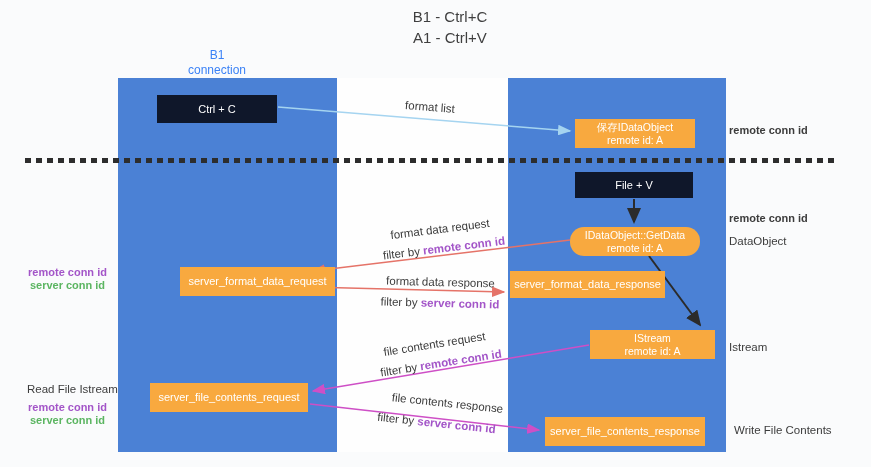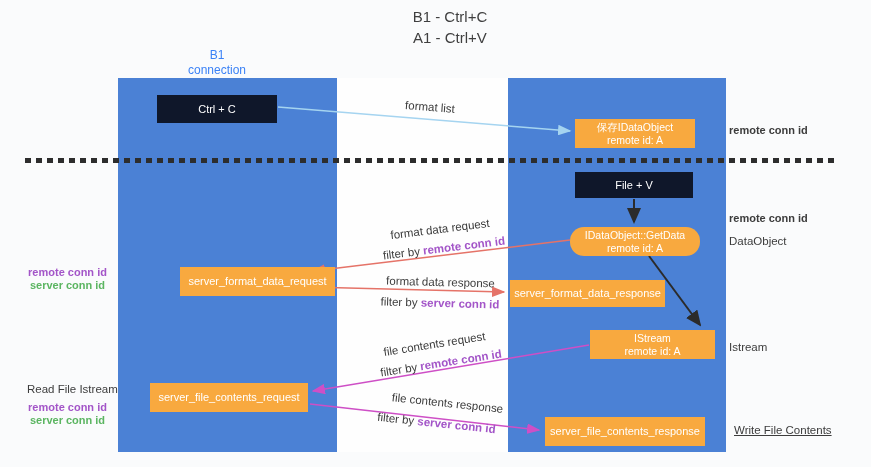--- a/index.html
+++ b/index.html
@@ -91,21 +91,21 @@
 
   <div class="abs node orange" style="left:570px;top:227px;width:130px;height:29px;font-size:10.5px;border-radius:14px;">
     <div>IDataObject::GetData</div>
     <div>remote id: A</div>
   </div>
 
   <div class="abs node orange" style="left:152px;top:267px;width:155px;height:29px;margin-left:28px;">
     <div>server_format_data_request</div>
   </div>
 
-  <div class="abs node orange" style="left:510px;top:280px;width:155px;height:27px;">
+  <div class="abs node orange" style="left:510px;top:271px;width:155px;height:27px;">
     <div>server_format_data_response</div>
   </div>
 
   <div class="abs node orange" style="left:590px;top:330px;width:125px;height:29px;font-size:10.5px;">
     <div>IStream</div>
     <div>remote id: A</div>
   </div>
 
   <div class="abs node orange" style="left:150px;top:383px;width:158px;height:29px;">
     <div>server_file_contents_request</div>
@@ -140,21 +140,21 @@
   <div class="abs flow-label" style="left:390px;top:396px;width:115px;transform:rotate(6deg);">file contents response</div>
   <div class="abs flow-label" style="left:374px;top:416px;width:125px;transform:rotate(6deg);">
     <span>filter by</span>
     <span class="purple">server conn id</span>
   </div>
 
   <div class="abs side-label purple" style="left:729px;top:123px;font-size:11px;">remote conn id</div>
   <div class="abs side-label purple" style="left:729px;top:211px;font-size:11px;">remote conn id</div>
   <div class="abs side-label" style="left:729px;top:234px;">DataObject</div>
   <div class="abs side-label" style="left:729px;top:340px;">Istream</div>
-  <div class="abs side-label" style="left:734px;top:423px;text-decoration:underline;">Write File Contents</div>
+  <div class="abs side-label" style="left:734px;top:423px;">Write File Contents</div>
 
   <div class="abs side-pair" style="left:20px;top:266px;width:95px;">
     <div class="purple">remote conn id</div>
     <div class="greentxt">server conn id</div>
   </div>
   <div class="abs side-label" style="left:27px;top:382px;">Read File Istream</div>
   <div class="abs side-pair" style="left:20px;top:401px;width:95px;">
     <div class="purple">remote conn id</div>
     <div class="greentxt">server conn id</div>
   </div>

